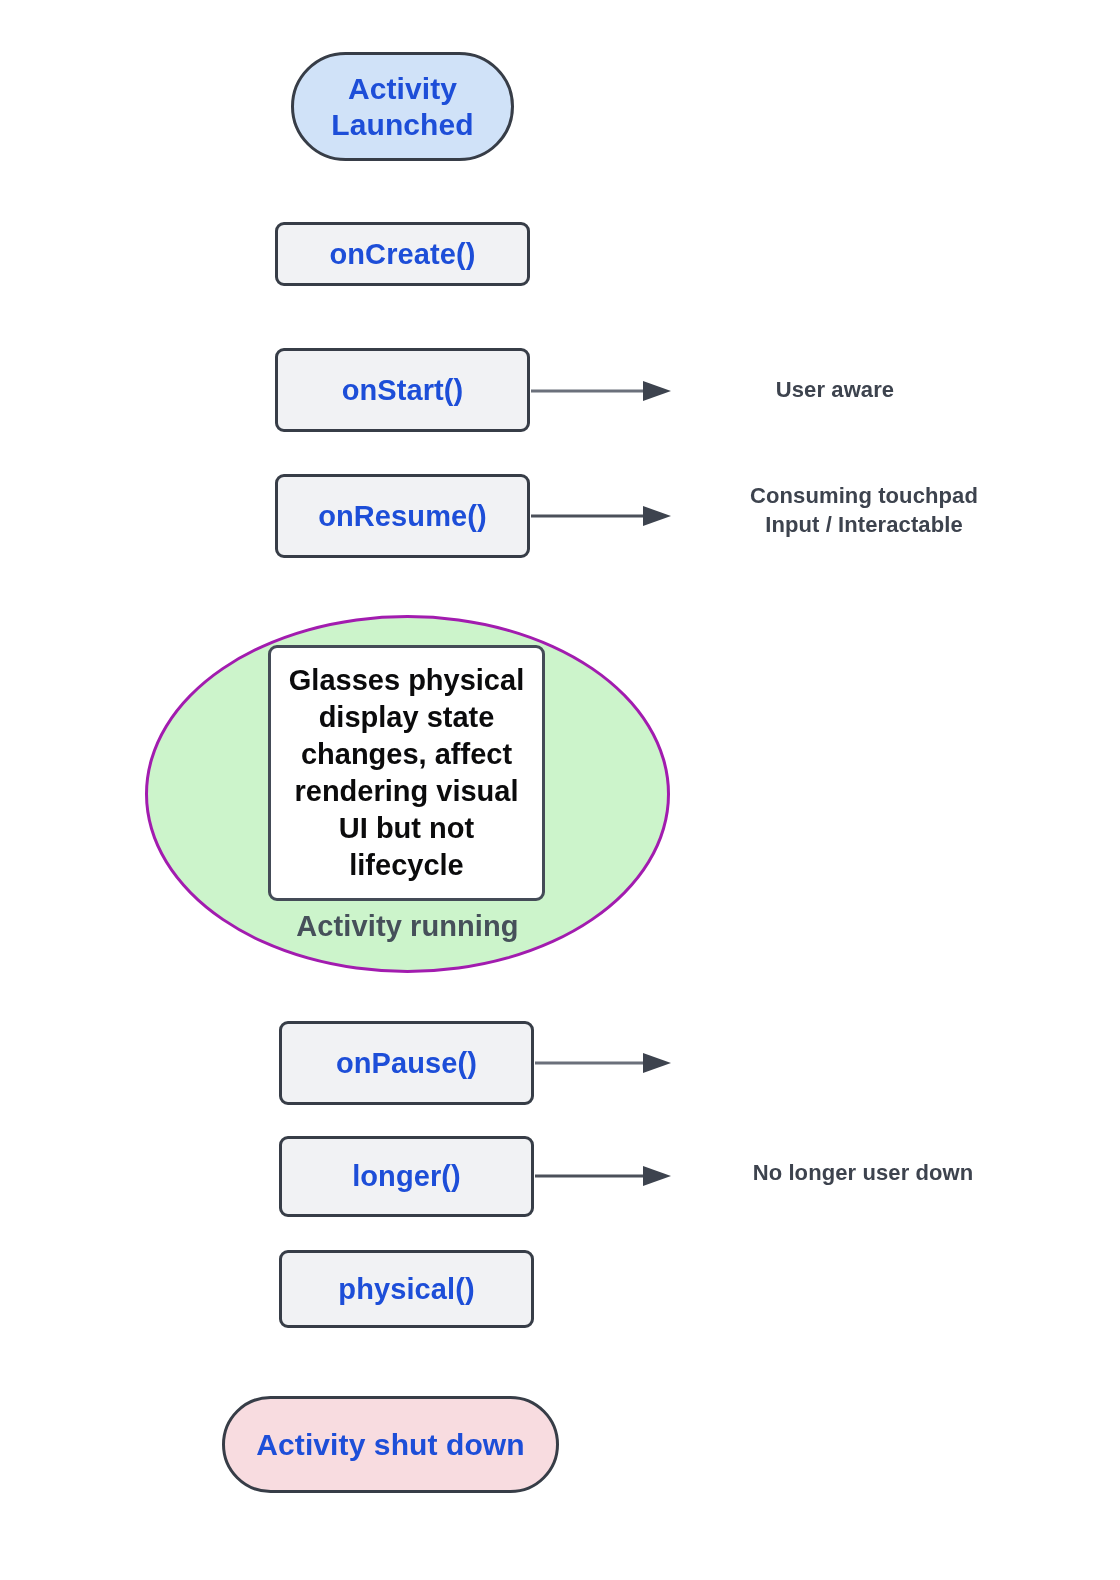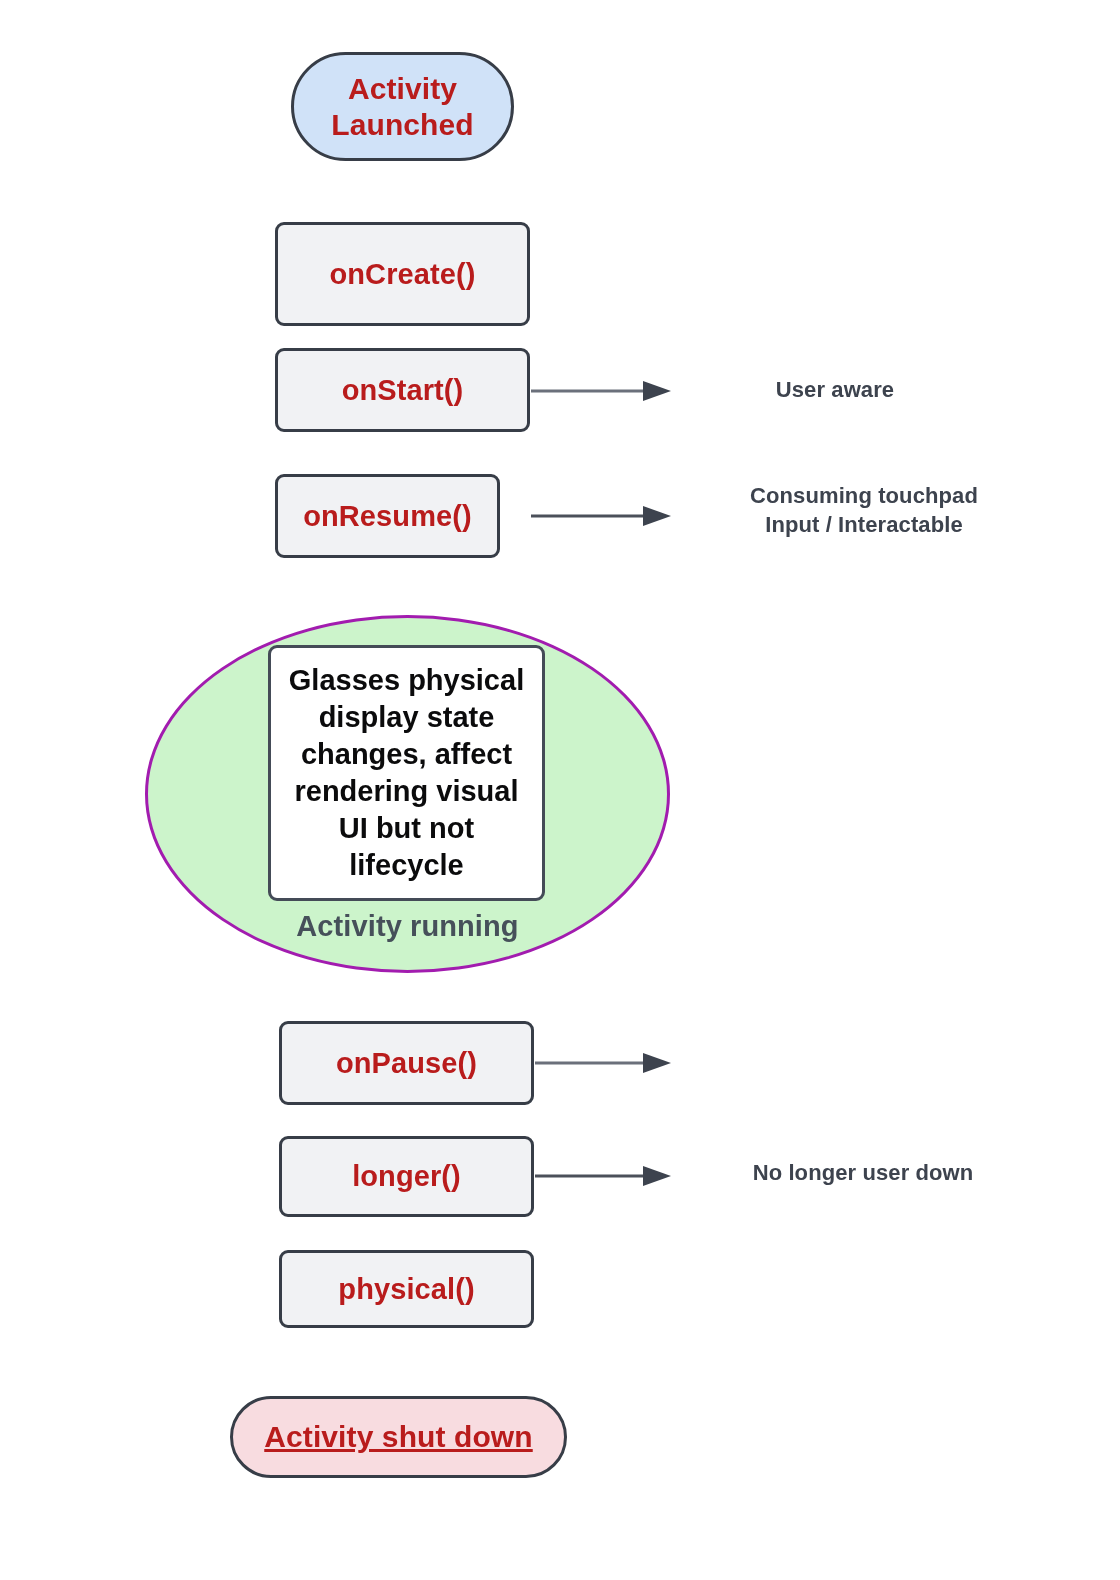--- a/index.html
+++ b/index.html
@@ -19,21 +19,21 @@
   }
 
   
   .node {
     position: absolute;
     box-sizing: border-box;
     display: flex;
     align-items: center;
     justify-content: center;
     text-align: center;
-    color: #b91c1c;
+    color: #1d4ed8;
     font-weight: bold;
     line-height: 1.18;
     border: 3px solid #373d47;
   }
 
   .pill {
     border-radius: 999px;
     font-size: 30px;
     letter-spacing: 0.1px;
   }
@@ -107,38 +107,38 @@
 
 <div id="canvas">
 
   <div class="node pill start-pill" style="left:291px; top:52px; width:223px; height:109px;">
     <span>
       <span>Activity</span><br>
       <span>Launched</span>
     </span>
   </div>
 
-  <div class="node lifecycle-box" style="left:275px; top:222px; width:255px; height:104px;">
+  <div class="node lifecycle-box" style="left:275px; top:222px; width:255px; height:64px;">
     <span>onCreate()</span>
   </div>
 
   <div class="node lifecycle-box" style="left:275px; top:348px; width:255px; height:84px;">
     <span>onStart()</span>
   </div>
 
   <div class="arrow" style="left:531px; top:381px; width:140px; height:20px;">
     <svg width="140" height="20" viewBox="0 0 140 20">
       <line x1="0" y1="10" x2="118" y2="10" stroke="#6b707b" stroke-width="3"></line>
       <polygon points="112,0 140,10 112,20" fill="#3d434e"></polygon>
     </svg>
   </div>
 
   <div class="side-label" style="left:690px; top:375px; width:290px;">User aware</div>
 
-  <div class="node lifecycle-box" style="left:275px; top:474px; width:225px; height:84px;">
+  <div class="node lifecycle-box" style="left:275px; top:474px; width:255px; height:84px;">
     <span>onResume()</span>
   </div>
 
   <div class="arrow" style="left:531px; top:506px; width:140px; height:20px;">
     <svg width="140" height="20" viewBox="0 0 140 20">
       <line x1="0" y1="10" x2="118" y2="10" stroke="#4b505a" stroke-width="3"></line>
       <polygon points="112,0 140,10 112,20" fill="#3d434e"></polygon>
     </svg>
   </div>
 
@@ -182,17 +182,17 @@
       <polygon points="108,0 136,10 108,20" fill="#3d434e"></polygon>
     </svg>
   </div>
 
   <div class="side-label" style="left:676px; top:1158px; width:374px;">No longer user down</div>
 
   <div class="node lifecycle-box" style="left:279px; top:1250px; width:255px; height:78px;">
     <span>physical()</span>
   </div>
 
-  <div class="node pill end-pill" style="left:230px; top:1396px; width:337px; height:82px;text-decoration:underline;">
+  <div class="node pill end-pill" style="left:222px; top:1396px; width:337px; height:97px;">
     <span>Activity shut down</span>
   </div>
 
 </div>
 
 </body></html>

